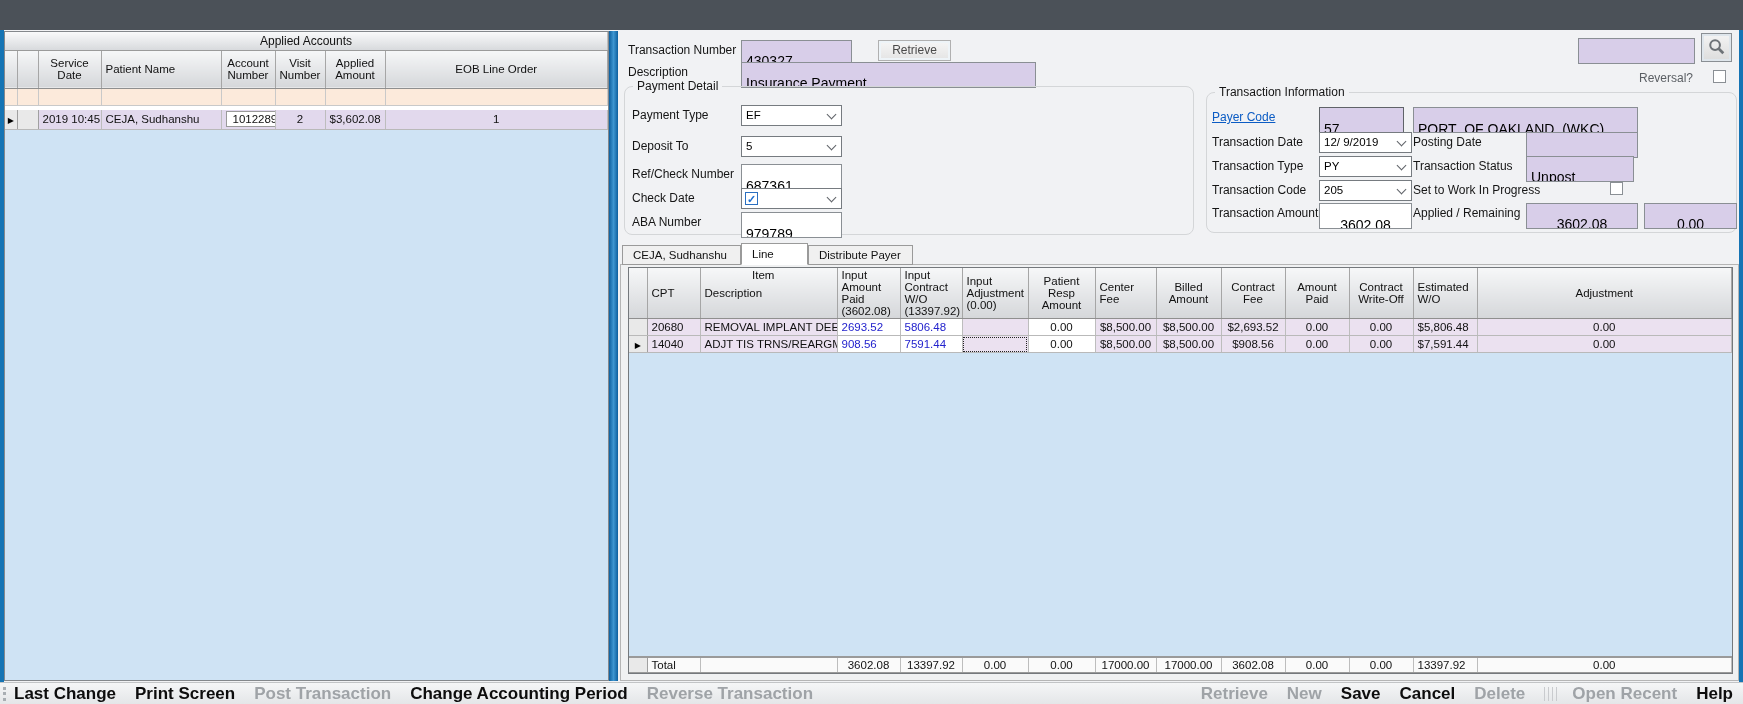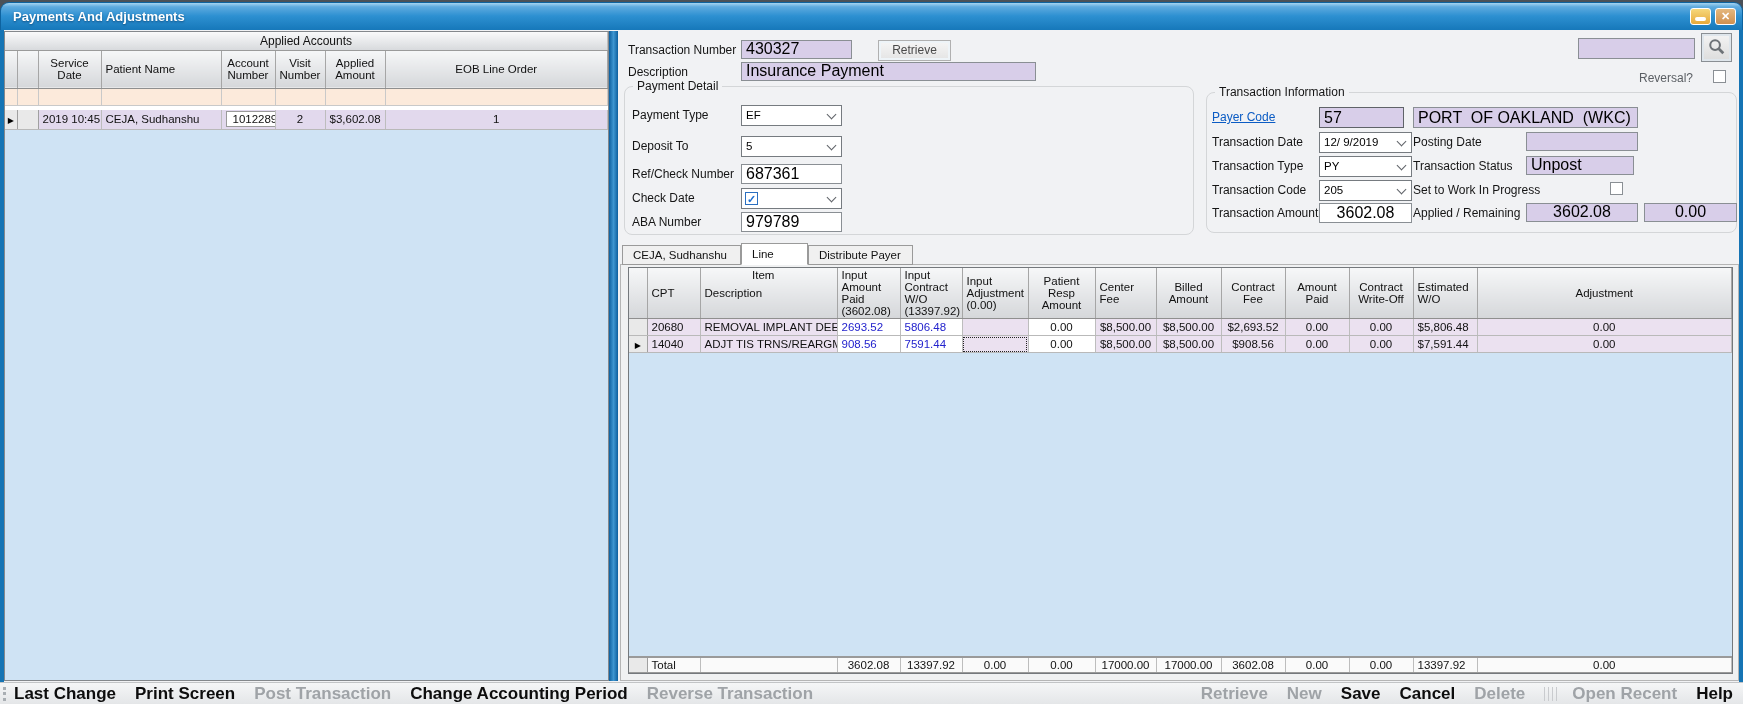--- a/index.html
+++ b/index.html
@@ -39,22 +39,22 @@
   .marker{background:#e9e9e9 !important;border-right:1px solid #a0a0a0;text-align:center;padding:0;}
   .marker.on::after{content:"▶";font-size:8px;color:#000;}
   
   .left-grid{left:4px;top:31px;width:605px;height:650px;}
   .left-grid .tr-filter td{background:#fceadb;border-bottom:1px solid #c9c9c9;border-right:1px solid #c9c9c9;height:17px;}
   .left-grid .tr-gap td{background:#fff;border:none;height:5px;}
   .left-grid .tr-data td{background:#e2d9ed;height:19px;}
   .acct-box{display:inline-block;background:#fff;border:1px solid #9a9a9a;padding:0 6px;line-height:14px;}
   
   .lbl{position:absolute;font-size:12px;color:#151515;white-space:nowrap;}
-  .field{position:absolute;box-sizing:border-box;border:1px solid #8a8f94;background:#fff;font-size:16px;
-    line-height:16px;padding:0 4px;overflow:hidden;white-space:pre;}
+  .field{position:absolute;box-sizing:border-box;border:1px solid #8a8f94;background:#fff;font-size:14px;
+    line-height:16px;padding:12px 4px;overflow:hidden;white-space:pre;}
   .lav{background:#d8cee9;}
   .combo{position:absolute;box-sizing:border-box;border:1px solid #767b80;background:#fff;font-size:11.5px;
     line-height:18px;padding:0 18px 0 4px;overflow:hidden;white-space:pre;}
   .chev{position:absolute;right:6px;top:50%;width:6px;height:6px;margin-top:-5px;
     border-right:1.5px solid #5f6368;border-bottom:1.5px solid #5f6368;transform:rotate(45deg);}
   .cb{position:absolute;width:13px;height:13px;background:#fff;border:1px solid #8a8f94;box-sizing:border-box;}
   .cb.checked{border-color:#2a6fc0;}
   .cb.checked::after{content:"✓";display:block;text-align:center;color:#1e6fd0;font-weight:bold;font-size:11px;line-height:12px;}
   .btn{position:absolute;box-sizing:border-box;background:linear-gradient(180deg,#f6f6f6,#e4e4e4);
     border:1px solid #b0b0b0;box-shadow:inset 0 0 0 2px #eef4f8;color:#4a4a4a;font-size:12px;text-align:center;cursor:pointer;}
@@ -87,31 +87,20 @@
   .sb-spacer{flex:1;}
   .sb-sep{width:14px;height:14px;margin-right:14px;
     background:repeating-linear-gradient(90deg,#c9cbce 0 1px,transparent 1px 4px);}
   .reversal-lbl{color:#5a5e63;}
 </style>
 </head>
 <body>
 
 <div class="screen">
 
-  <div class="titlebar">
-    <span class="title">Payments And Adjustments</span>
-    <span class="winbtns">
-      <span class="wbtn btn-min">
-          <span class="ico-min"></span>
-        </span>
-      <span class="wbtn btn-close">
-          <span class="ico-x"></span>
-        </span>
-    </span>
-  </div>
 
   <div class="content-bg"></div>
   <div class="frame fl"></div>
   <div class="frame fr"></div>
 
   <div class="grid left-grid">
     <table>
       <colgroup>
           <col style="width:12px">
           <col style="width:21px">

